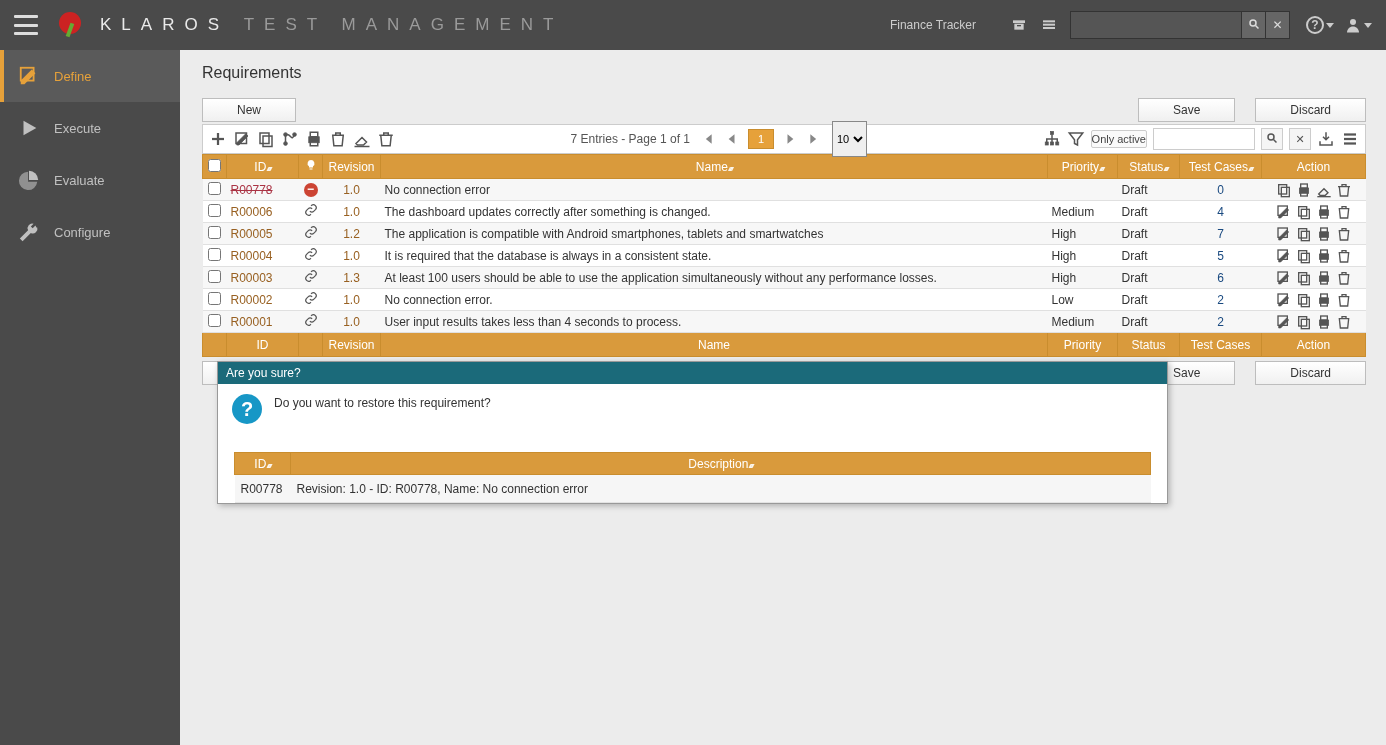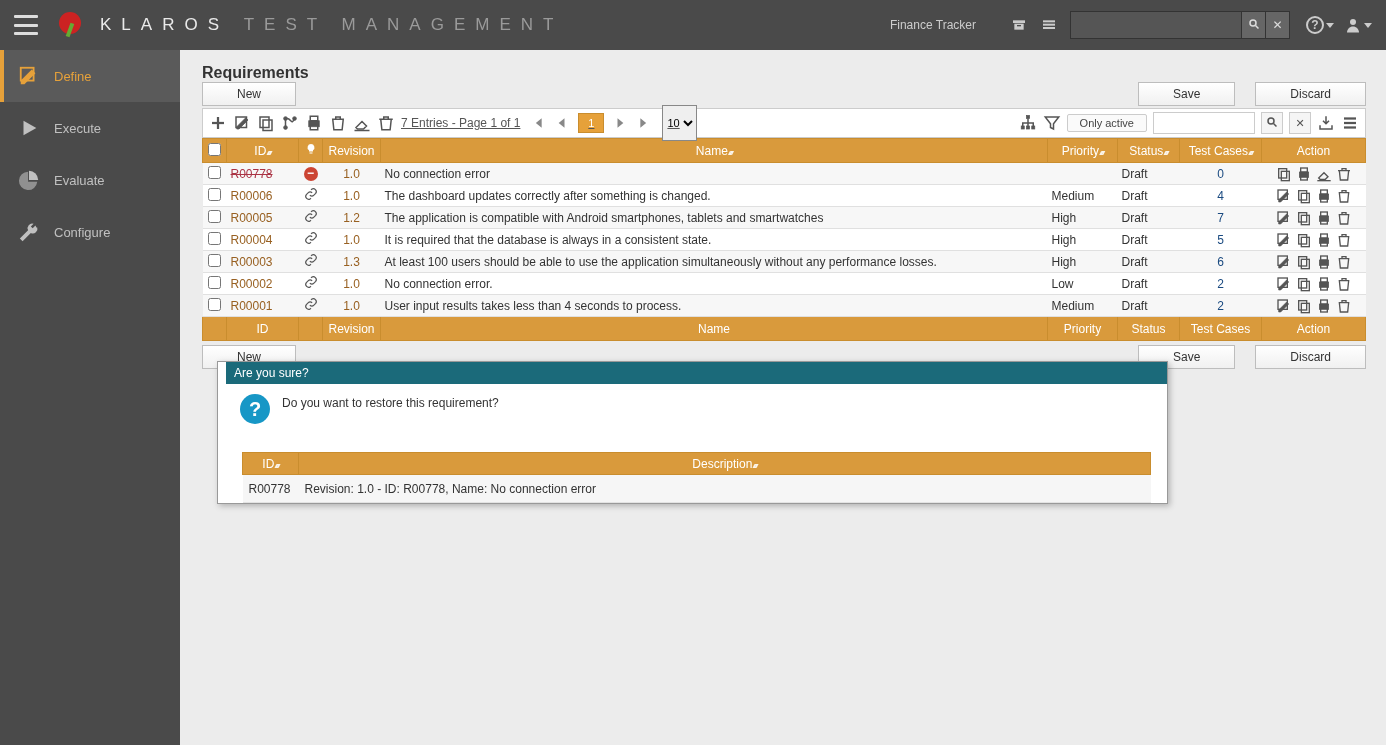--- a/index.html
+++ b/index.html
@@ -71,39 +71,39 @@
     height: 52px; display: flex; align-items: center; gap: 14px;
     padding: 0 18px; cursor: pointer; font-size: 13px;
   }
   .side-item.active { background: #5a5a5a; border-left: 4px solid #e6a13a; padding-left: 14px; color: #e6a13a; }
   .side-icon { width: 22px; height: 22px; fill: currentColor; flex-shrink: 0; }
   
   .content {
     position: absolute; left: 180px; right: 0; top: 50px; bottom: 0;
     padding: 14px 20px 0 22px; overflow: auto;
   }
-  h2.page-title { font-size: 16px; font-weight: bold; color: #333; }
+  h2.page-title { font-size: 16px; font-weight: normal; margin-bottom: 16px; color: #333; }
   .topbtns { display: flex; margin-bottom: 2px; }
   .btn {
     height: 24px; padding: 0 34px; background: linear-gradient(#fff,#f0f0f0);
     border: 1px solid #bdbdbd; font-size: 12px; color: #333; cursor: pointer;
   }
   .btn + .btn { margin-left: 10px; }
   .topbtns .right { margin-left: auto; display: flex; gap: 10px; }
   .toolbar {
     height: 30px; background: #fff; border: 1px solid #ccc;
     display: flex; align-items: center; padding: 0 6px; gap: 6px;
   }
   .tb-icon { width: 18px; height: 18px; fill: #555; stroke: #555; cursor: pointer; }
-  .toolbar-center { flex: 1; display: flex; align-items: center; justify-content: flex-start; gap: 10px; color: #555; font-size: 12px; text-decoration: underline; }
+  .toolbar-center { flex: 1; display: flex; align-items: center; justify-content: center; gap: 10px; color: #555; font-size: 12px; }
   .page-input { width: 26px; height: 20px; text-align: center; background: #e6a13a; color: #fff; border: 1px solid #c98d2e; font-size: 11px; }
   .page-size { height: 36px; border: 1px solid #888; font-size: 11px; }
   .pg-btn { fill: #888; width: 14px; height: 14px; cursor: pointer; }
   .toolbar-right { display: flex; align-items: center; gap: 6px; }
-  .filtermode { font-size: 11px; color: #444; border: 1px solid #ccc; padding: 2px 12px; border-radius: 2px; background: #fafafa; }
+  .filtermode { font-size: 11px; color: #444; border: 1px solid #ccc; padding: 2px 0; border-radius: 2px; background: #fafafa; }
   .filter-input { width: 102px; height: 22px; border: 1px solid #ccc; font-size: 11px; padding: 0 4px; }
   .filter-btn { width: 22px; height: 22px; border: 1px solid #ccc; background: #f5f5f5; cursor: pointer; font-size: 11px; color: #555; }
   
   table.grid { width: 100%; border-collapse: collapse; table-layout: fixed; }
   table.grid th {
     background: #d99a3c; color: #fff; font-weight: normal; font-size: 12px;
     height: 24px; border: 1px solid #c98d2e;
   }
   table.grid td {
     height: 22px; border-bottom: 1px solid #e0e0e0; font-size: 12px;
@@ -130,21 +130,21 @@
     display: inline-block; width: 14px; height: 14px; border-radius: 50%;
     background: #c43; color: #fff; font-size: 12px; line-height: 12px; font-weight: bold;
     text-align: center;
   }
   .footer-row th { background: #d99a3c; color: #fff; font-weight: normal; height: 22px; font-size: 12px; border: 1px solid #c98d2e; }
   .belowbtns { display: flex; margin-top: 4px; }
   .belowbtns .right { margin-left: auto; display: flex; gap: 10px; }
   
   .dialog {
     position: absolute; left: 217px; top: 361px; width: 951px;
-    background: #fff; border: 1px solid #999; box-shadow: 2px 2px 6px rgba(0,0,0,.25); padding-left: 8px;
+    background: #fff; border: 1px solid #999; box-shadow: 2px 2px 6px rgba(0,0,0,.25);
   }
   .dlg-title {
     background: #1b6a7a; color: #fff; font-size: 12px; height: 22px;
     display: flex; align-items: center; padding: 0 8px;
   }
   .dlg-body { padding: 10px 14px 0; }
   .dlg-q-row { display: flex; align-items: flex-start; gap: 12px; }
   .q-circle {
     width: 30px; height: 30px; border-radius: 50%; background: #1797c6; color: #fff;
     display: inline-flex; align-items: center; justify-content: center; font-size: 20px; font-weight: bold;

